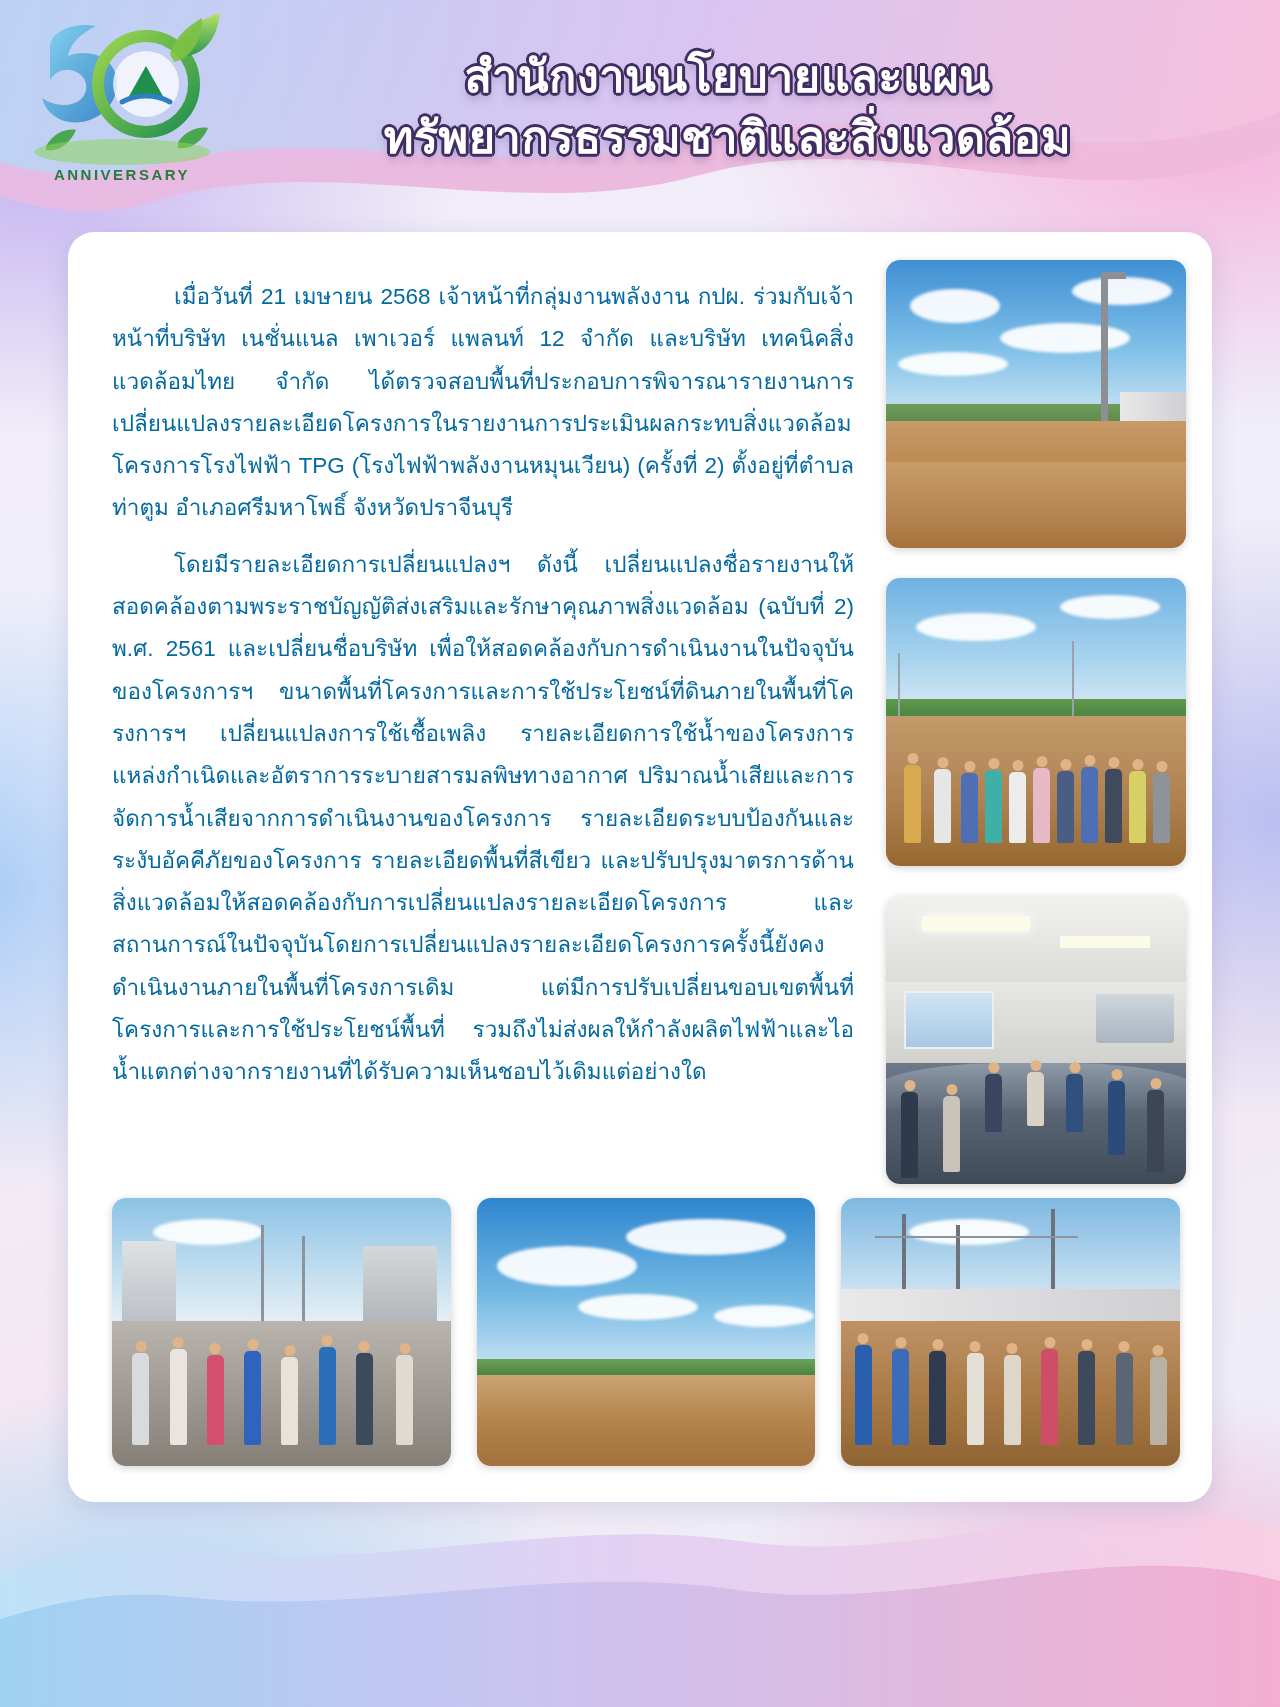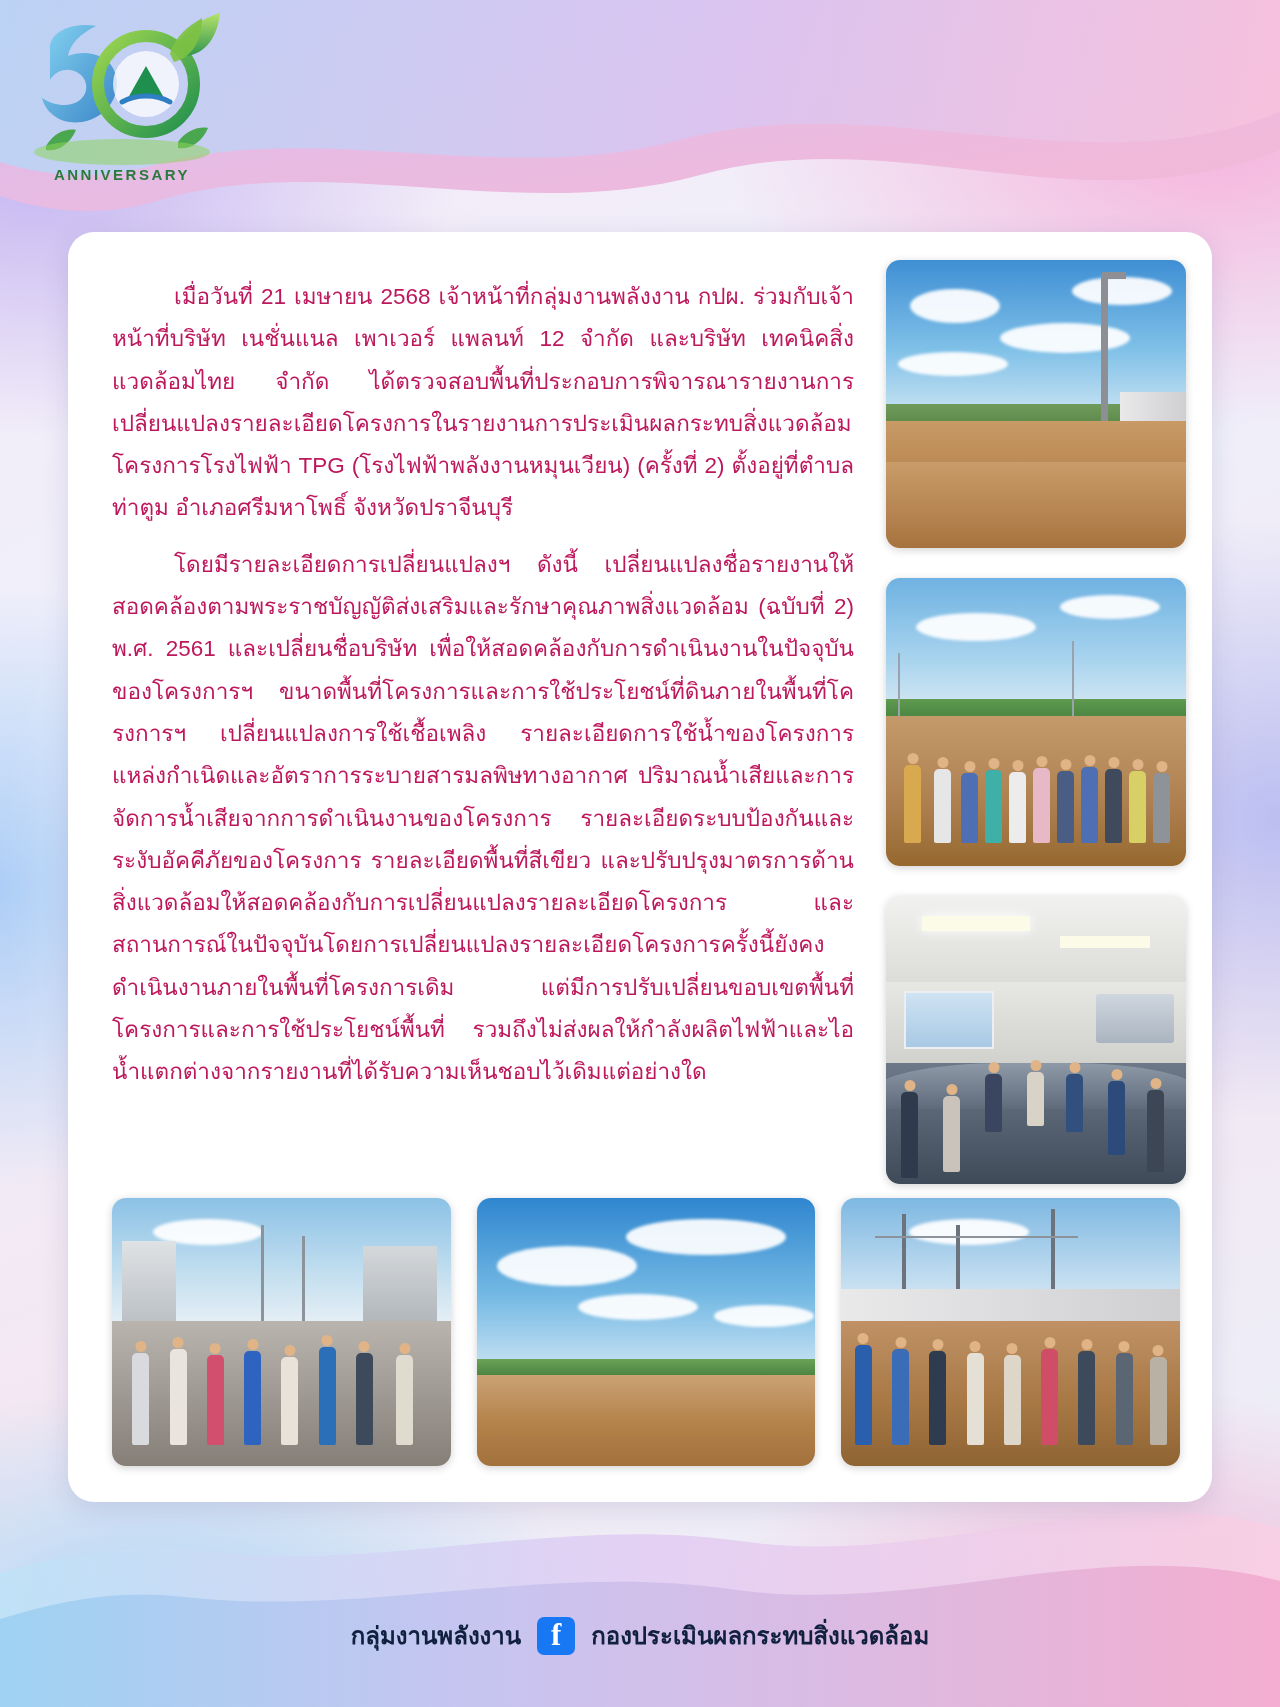--- a/index.html
+++ b/index.html
@@ -107,21 +107,21 @@
   }
   .article {
     flex: 1 1 auto;
     width: 760px;
     padding: 22px 6px 0 18px;
   }
   .article p {
     font-family: "Liberation Sans", sans-serif;
     font-size: 22.5px;
     line-height: 1.88;
-    color: #be185d;
+    color: #0369a1;
     text-align: justify;
     text-justify: inter-word;
     text-indent: 62px;
   }
   .article p + p { margin-top: 14px; }
 
   .photo-col {
     flex: 0 0 300px;
     display: flex;
     flex-direction: column;
@@ -313,20 +313,24 @@
         <path d="M168,34 C180,10 206,6 210,2 C208,26 196,44 176,46 Z" fill="url(#lgLeaf)"></path>
         <path d="M160,44 C166,22 186,12 192,8 C192,30 182,48 164,52 Z" fill="#7dc242" opacity="0.9"></path>
 
         <path d="M36,136 C44,122 58,118 66,120 C60,134 48,142 36,140 Z" fill="#4aa64f"></path>
         <path d="M168,132 C176,120 190,116 198,118 C192,132 180,140 168,138 Z" fill="#4aa64f"></path>
         <ellipse cx="112" cy="142" rx="88" ry="13" fill="#8ed35e" opacity="0.55"></ellipse>
         <text x="112" y="170" text-anchor="middle" font-family="Liberation Sans, sans-serif" font-size="15" font-weight="bold" letter-spacing="2.5" fill="#2b7a3d">ANNIVERSARY</text>
       </svg>
     </div>
 
+    <div class="header-title">
+      <div class="line">สำนักงานนโยบายและแผน</div>
+      <div class="line">ทรัพยากรธรรมชาติและสิ่งแวดล้อม</div>
+    </div>
   </div>
 
   <div class="card">
 
     <div class="card-top">
 
       <div class="article">
         <p>เมื่อวันที่ 21 เมษายน 2568 เจ้าหน้าที่กลุ่มงานพลังงาน กปผ. ร่วมกับเจ้าหน้าที่บริษัท เนชั่นแนล เพาเวอร์ แพลนท์ 12 จำกัด และบริษัท เทคนิคสิ่งแวดล้อมไทย จำกัด ได้ตรวจสอบพื้นที่ประกอบการพิจารณารายงานการเปลี่ยนแปลงรายละเอียดโครงการในรายงานการประเมินผลกระทบสิ่งแวดล้อม โครงการโรงไฟฟ้า TPG (โรงไฟฟ้าพลังงานหมุนเวียน) (ครั้งที่ 2) ตั้งอยู่ที่ตำบลท่าตูม อำเภอศรีมหาโพธิ์ จังหวัดปราจีนบุรี</p>
         <p>โดยมีรายละเอียดการเปลี่ยนแปลงฯ ดังนี้ เปลี่ยนแปลงชื่อรายงานให้สอดคล้องตามพระราชบัญญัติส่งเสริมและรักษาคุณภาพสิ่งแวดล้อม (ฉบับที่ 2) พ.ศ. 2561 และเปลี่ยนชื่อบริษัท เพื่อให้สอดคล้องกับการดำเนินงานในปัจจุบันของโครงการฯ ขนาดพื้นที่โครงการและการใช้ประโยชน์ที่ดินภายในพื้นที่โครงการฯ เปลี่ยนแปลงการใช้เชื้อเพลิง รายละเอียดการใช้น้ำของโครงการ แหล่งกำเนิดและอัตราการระบายสารมลพิษทางอากาศ ปริมาณน้ำเสียและการจัดการน้ำเสียจากการดำเนินงานของโครงการ รายละเอียดระบบป้องกันและระงับอัคคีภัยของโครงการ รายละเอียดพื้นที่สีเขียว และปรับปรุงมาตรการด้านสิ่งแวดล้อมให้สอดคล้องกับการเปลี่ยนแปลงรายละเอียดโครงการ และสถานการณ์ในปัจจุบันโดยการเปลี่ยนแปลงรายละเอียดโครงการครั้งนี้ยังคงดำเนินงานภายในพื้นที่โครงการเดิม แต่มีการปรับเปลี่ยนขอบเขตพื้นที่โครงการและการใช้ประโยชน์พื้นที่ รวมถึงไม่ส่งผลให้กำลังผลิตไฟฟ้าและไอน้ำแตกต่างจากรายงานที่ได้รับความเห็นชอบไว้เดิมแต่อย่างใด</p>
       </div>
@@ -433,19 +437,14 @@
         <div class="person" style="left:37%;height:92px;background:#e5e0d6;"></div>
         <div class="person" style="left:48%;height:90px;background:#ded7c9;"></div>
         <div class="person" style="left:59%;height:96px;background:#cf4d67;"></div>
         <div class="person" style="left:70%;height:94px;background:#3d4a5c;"></div>
         <div class="person" style="left:81%;height:92px;background:#5b6675;"></div>
         <div class="person" style="left:91%;height:88px;background:#b9b2a4;"></div>
       </div>
     </div>
   </div>
 
-  <div class="footer">
-    <span class="txt">กลุ่มงานพลังงาน</span>
-    <span class="fb-icon"></span>
-    <span class="txt">กองประเมินผลกระทบสิ่งแวดล้อม</span>
-  </div>
 
 </div>
 
 </body></html>

